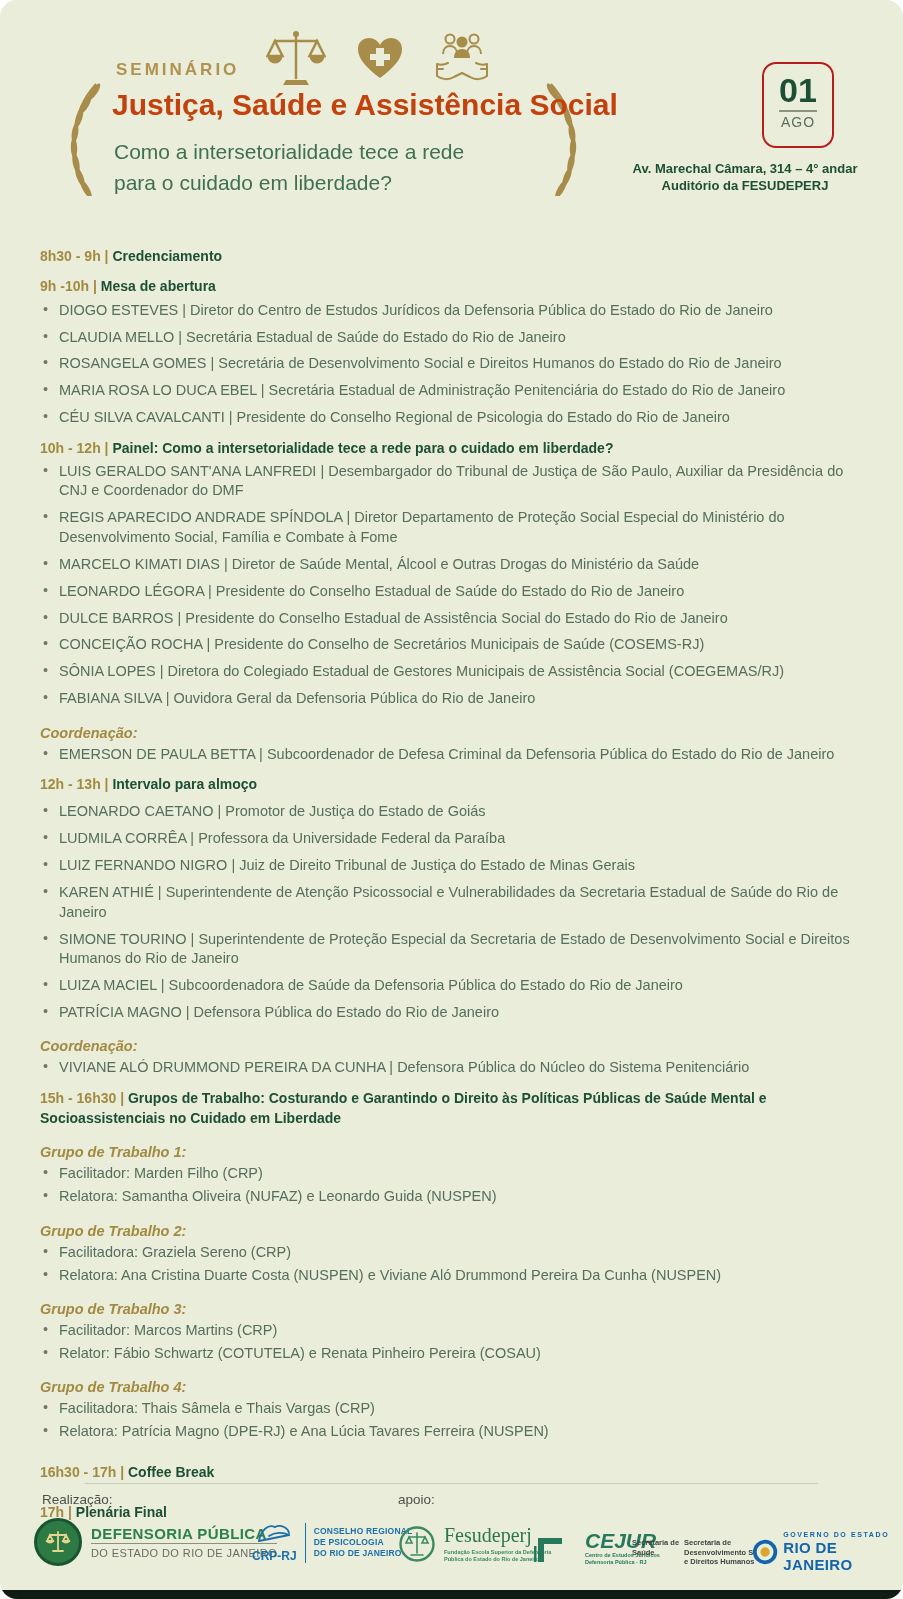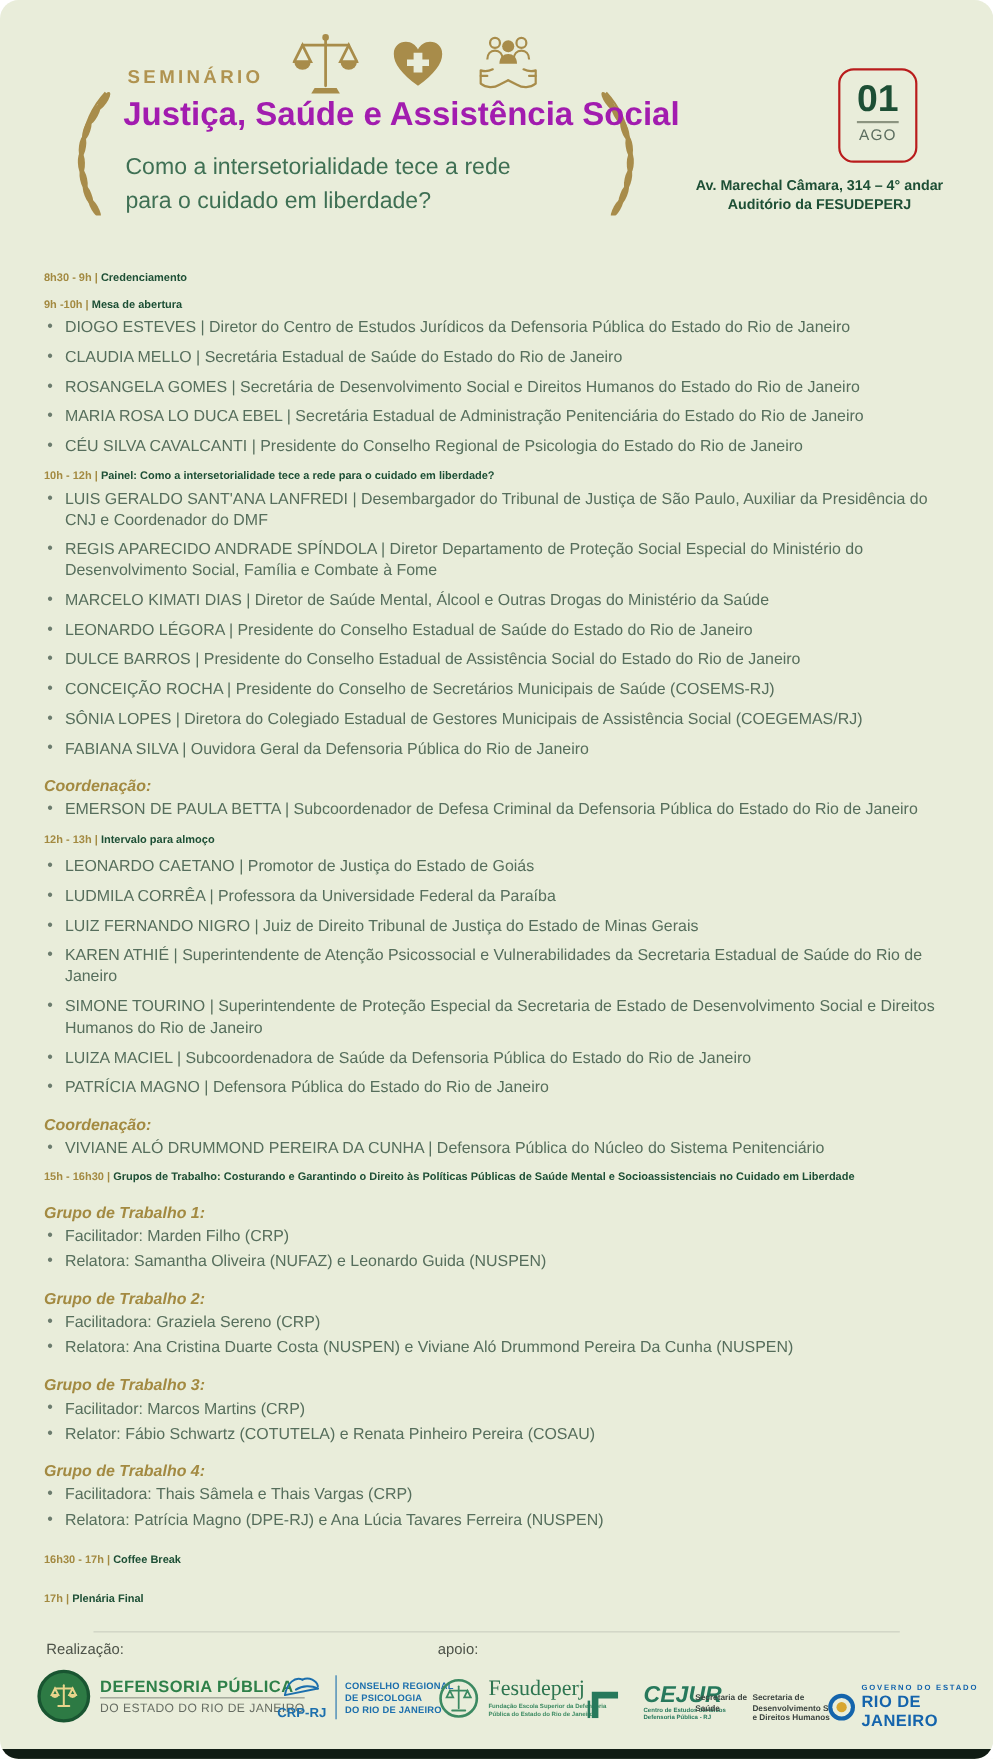--- a/index.html
+++ b/index.html
@@ -3,39 +3,39 @@
 <meta charset="utf-8">
 <style>
   html,body{margin:0;padding:0;}
   body{font-family:"Liberation Sans","DejaVu Sans",sans-serif;}
   .page{position:relative;width:903px;height:1599px;background:#e9edda;overflow:hidden;border-radius:17px;}
 
   
   .kicker{position:absolute;left:116px;top:60px;font-size:17px;font-weight:700;
           letter-spacing:3px;color:#b09350;}
   .icons-row{position:absolute;left:266px;top:28px;display:flex;align-items:center;gap:30px;}
-  .title{position:absolute;left:112px;top:88px;font-size:30px;font-weight:700;color:#a21caf;white-space:nowrap;}
+  .title{position:absolute;left:112px;top:88px;font-size:30px;font-weight:700;color:#c2410c;white-space:nowrap;}
   .subtitle{position:absolute;left:114px;top:136px;font-size:21px;color:#3f7054;line-height:31px;}
   .laurel{position:absolute;top:80px;}
   .laurel.left{left:50px;}
   .laurel.right{left:541px;transform:scaleX(-1);}
   .date-box{position:absolute;left:762px;top:62px;width:72px;height:86px;border:2px solid #b91c1c;
             border-radius:14px;text-align:center;box-sizing:border-box;background:transparent;}
   .date-day{font-size:34px;font-weight:700;color:#1d4f35;line-height:38px;margin-top:7px;}
   .date-rule{width:38px;border:none;border-top:2px solid #8c9480;margin:1px auto 2px;}
   .date-month{font-size:14px;color:#5c6e60;letter-spacing:1px;}
   .address{position:absolute;left:620px;top:160px;width:250px;text-align:center;
            font-size:13px;font-weight:700;color:#1d4f35;line-height:17px;}
 
   
   .schedule{position:absolute;left:40px;right:34px;top:236px;}
   .session{margin-top:8px;}
   .session:first-of-type{margin-top:0;}
   .session:nth-of-type(7),.session:nth-of-type(8){margin-top:20px;}
-  .session-heading{font-size:10px;font-weight:700;color:#1d4f35;line-height:1.45;
+  .session-heading{font-size:14px;font-weight:700;color:#1d4f35;line-height:1.45;
                    margin:10px 0 3px;max-width:770px;}
   .session-heading .time,.session-heading .sep{color:#a38a41;}
   ul.speakers{list-style:none;margin:4px 0 2px;padding:0;}
   li.speaker{position:relative;padding-left:19px;font-size:14.5px;color:#566e5c;
              line-height:1.34;margin:0 0 7.5px;max-width:805px;}
   li.speaker .bullet{position:absolute;left:3px;top:-1px;color:#6c7c6e;}
   .group-label{font-size:14.5px;font-weight:700;font-style:italic;color:#a38a41;margin:16px 0 2px;}
   ul.group-list li.speaker{margin-bottom:3.5px;}
 
   

